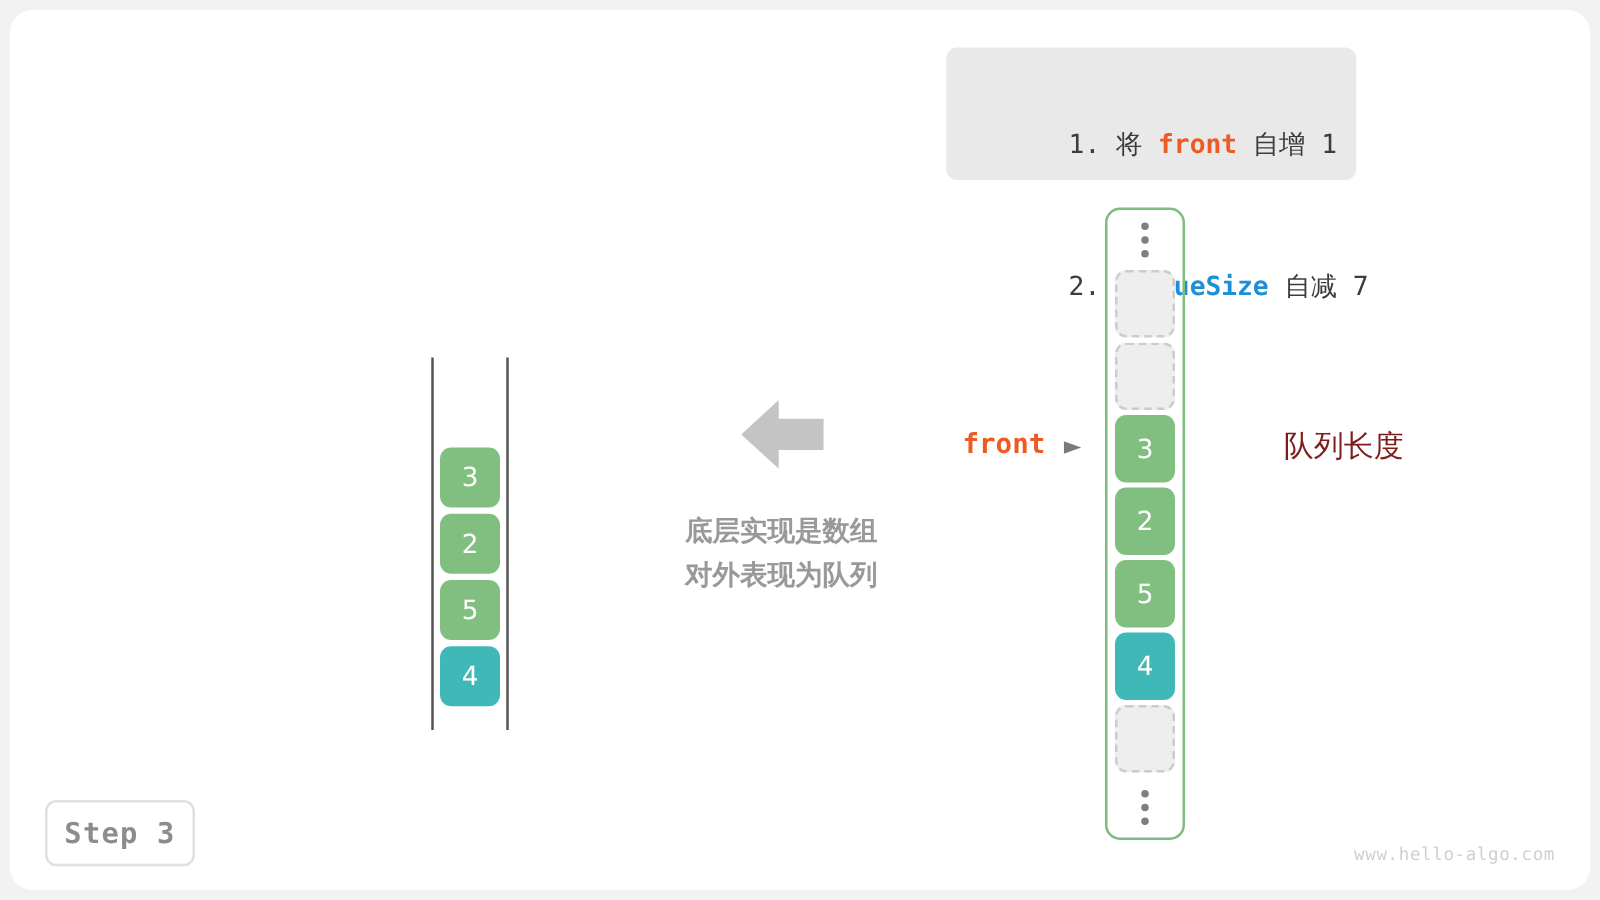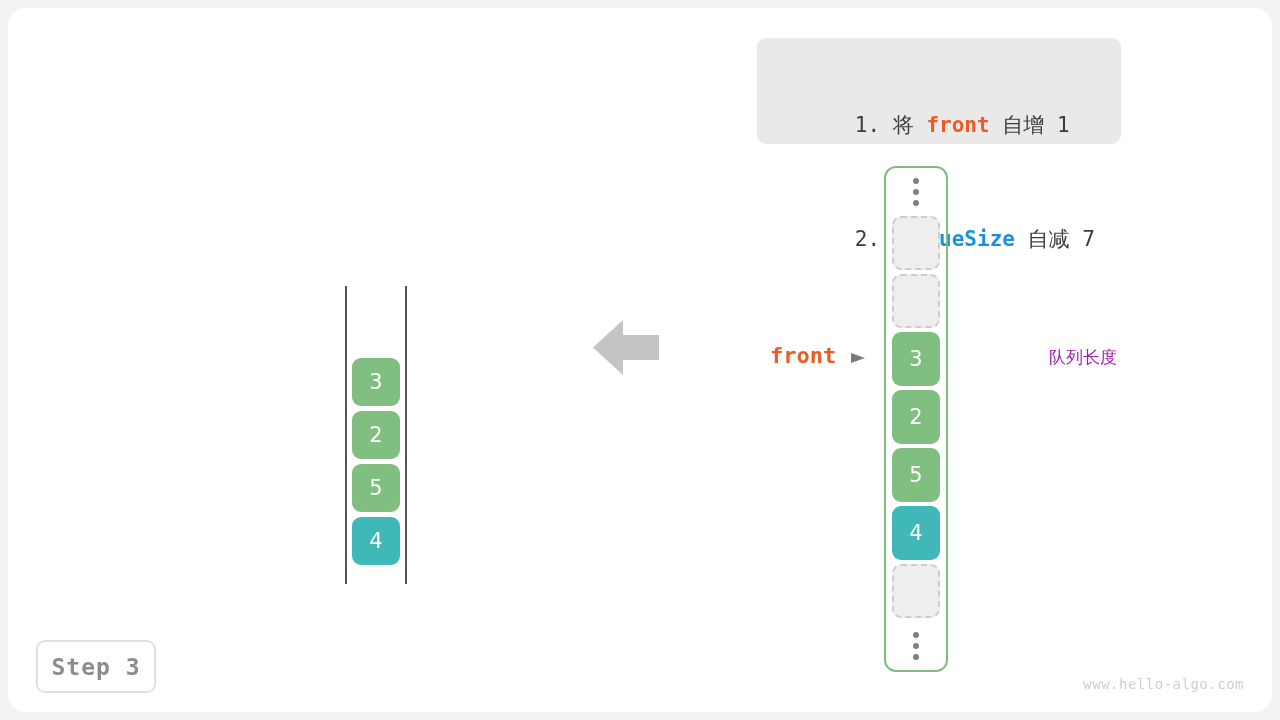--- a/index.html
+++ b/index.html
@@ -27,26 +27,26 @@
     height: 704px;
     background: #ffffff;
     border-radius: 18px;
   }
 
   
   .hint-box {
     position: absolute;
     left: 757px;
     top: 38px;
-    width: 364px;
+    width: 328px;
     height: 106px;
     background: #e9e9e9;
     border-radius: 9px;
     box-sizing: border-box;
-    padding: 30px 22px 0 22px;
+    padding: 20px 22px 0 22px;
   }
   .hint-line {
     font-family: "DejaVu Sans Mono", monospace;
     font-size: 21px;
     line-height: 38px;
     color: #3c3c3c;
     white-space: pre;
   }
   .kw-front {
     color: #ec5b24;
@@ -212,24 +212,23 @@
   }
 
   
   .side-text {
     position: absolute;
     left: 1027px;
     top: 341px;
   }
   .side-text .cn {
     font-family: "DejaVu Sans", sans-serif;
-    font-size: 17px;
+    font-size: 24px;
     line-height: 32px;
-    color: #a21caf;
-    margin-left: 22px;
+    color: #7f1d1d;
   }
   .side-text .mono {
     font-family: "DejaVu Sans Mono", monospace;
     font-size: 21px;
     line-height: 36px;
     color: #3c3c3c;
     white-space: pre;
   }
 
   
@@ -291,20 +290,24 @@
       <div class="qcell green">5</div>
       <div class="qcell teal">4</div>
     </div>
 
   <div class="big-arrow">
     <svg width="66" height="55" viewBox="0 0 66 55">
       <polygon points="0,27.5 30,0 30,15 66,15 66,40 30,40 30,55" fill="#c4c4c4"></polygon>
     </svg>
   </div>
 
+  <div class="center-caption">
+    <div>底层实现是数组</div>
+    <div>对外表现为队列</div>
+  </div>
 
   <div class="front-label">front</div>
   <div class="front-arrow">
     <svg width="16" height="14" viewBox="0 0 16 14">
       <polygon points="0,2 14,7 0,12" fill="#7a7a7a"></polygon>
     </svg>
   </div>
 
   <div class="array-container">
     <div class="dots">

